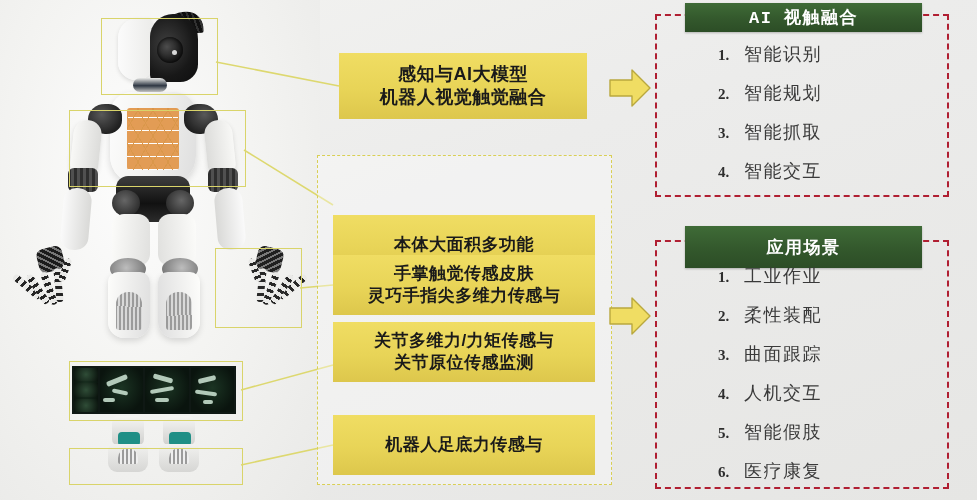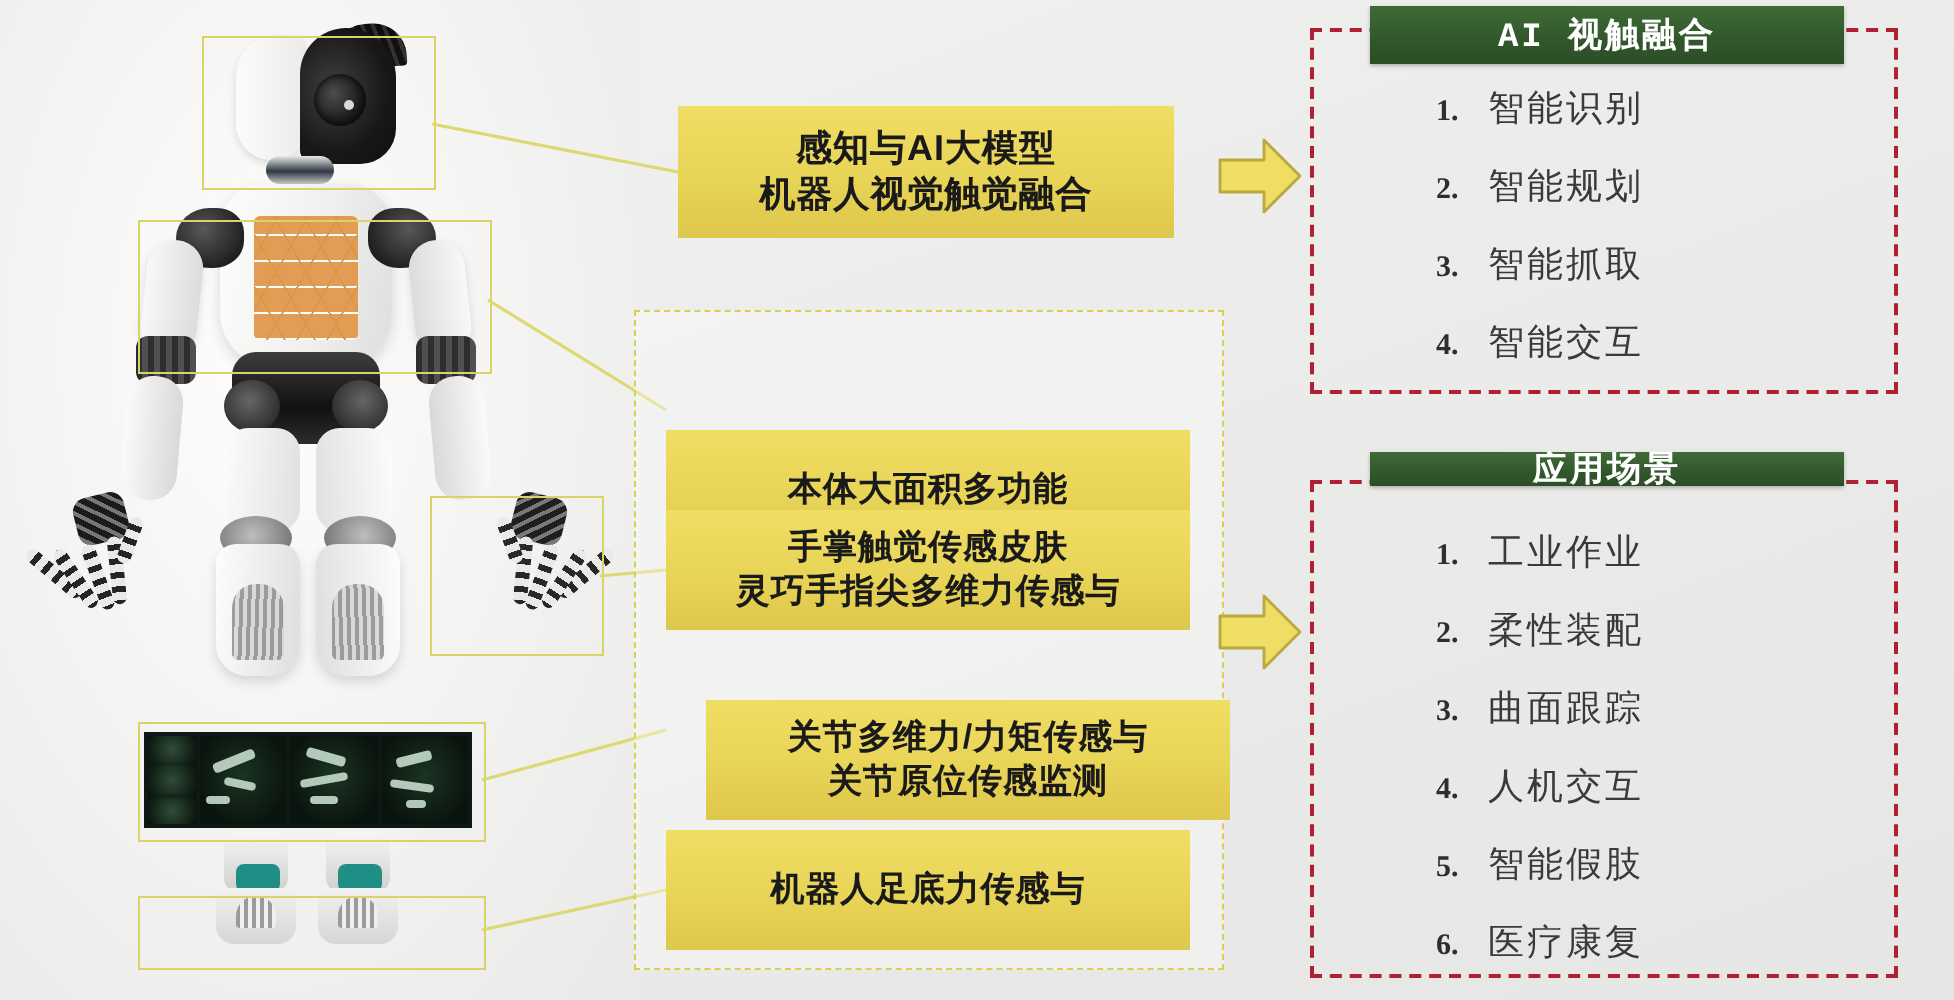--- a/index.html
+++ b/index.html
@@ -240,21 +240,21 @@
     position: absolute;
     background: linear-gradient(180deg,#3f6b37 0%, #33582c 55%, #2c4d26 100%);
     color: #ffffff;
     font-size: 17px;
     font-weight: bold;
     letter-spacing: 1.5px;
     display: flex; align-items: center; justify-content: center;
     box-shadow: 0 1px 2px rgba(0,0,0,.25);
   }
   .gbar.g1 { left: 685px; top: 3px; width: 237px; height: 29px; font-family: Liberation Mono, monospace; }
-  .gbar.g2 { left: 685px; top: 226px; width: 237px; height: 17px; }
+  .gbar.g2 { left: 685px; top: 226px; width: 237px; height: 42px; }
 
   .rlist { position: absolute; }
   .rlist.l1 { left: 718px; top: 42px; }
   .rlist.l2 { left: 718px; top: 264px; }
   .rrow {
     display: flex; align-items: baseline;
     color: #3a3a3a;
     font-size: 18px;
     margin-bottom: 15px;
   }
@@ -375,21 +375,21 @@
 
   <div class="ydashed"></div>
 
   <div class="ybox item" style="top:175px;margin-top:40px;">
     <span>本体大面积多功能</span>
   </div>
   <div class="ybox item" style="top:255px;">
     <span>手掌触觉传感皮肤</span>
     <span>灵巧手指尖多维力传感与</span>
   </div>
-  <div class="ybox item" style="top:350px;margin-left:20px;">
+  <div class="ybox item" style="top:322px;">
     <span>关节多维力/力矩传感与</span>
     <span>关节原位传感监测</span>
   </div>
   <div class="ybox item" style="top:415px;">
     <span>机器人足底力传感与</span>
   </div>
 
   <svg class="arrow" style="left:608px; top:68px;" width="44" height="40" viewBox="0 0 44 40">
     <polygon points="2,12 24,12 24,2 42,20 24,38 24,28 2,28" fill="#f0dd63" stroke="#b9a83e" stroke-width="1.4" stroke-linejoin="round"></polygon>
   </svg>

